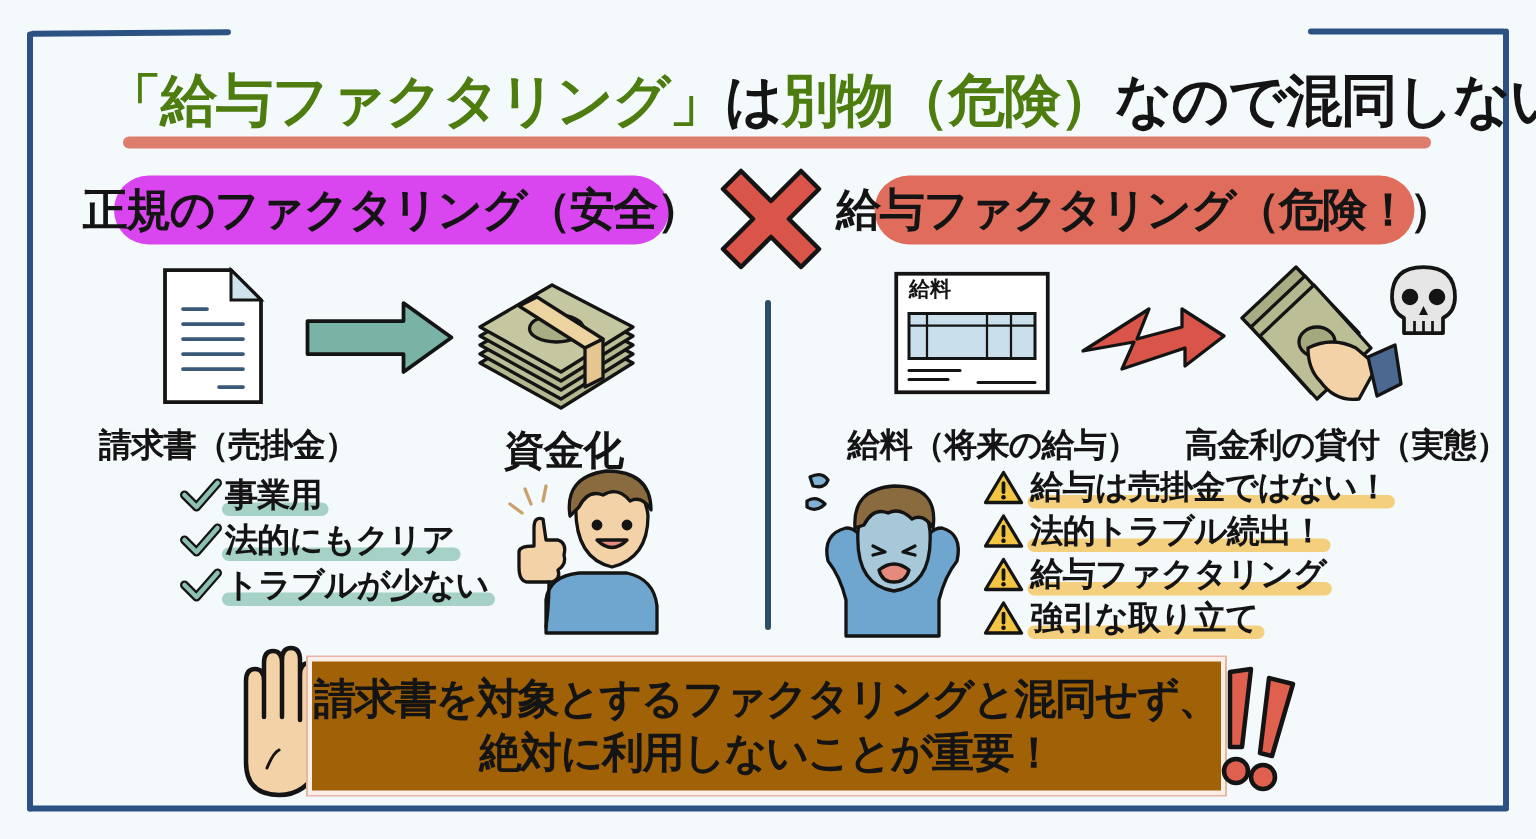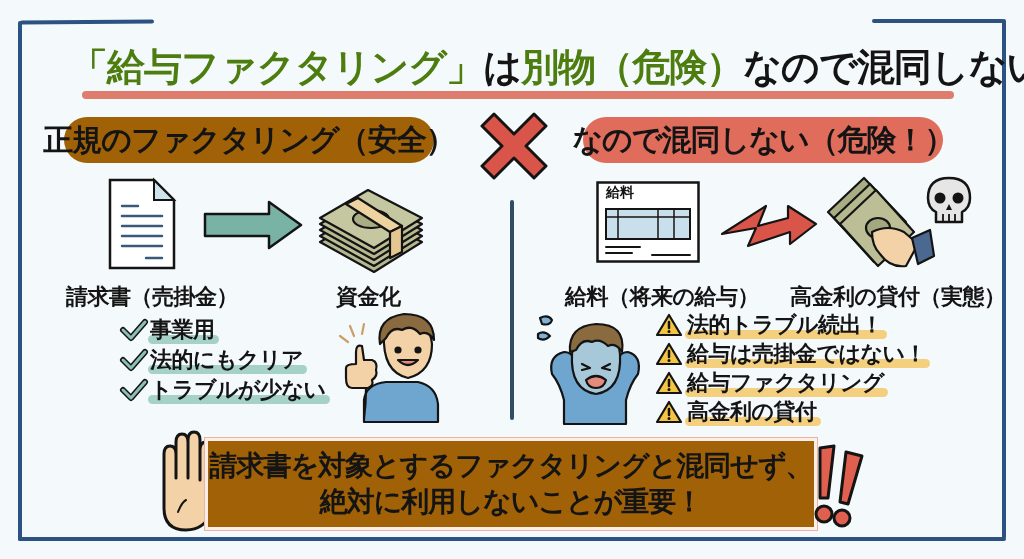--- a/index.html
+++ b/index.html
@@ -7,21 +7,21 @@
   body { font-family: "DejaVu Sans", "Liberation Sans", sans-serif; color: #141414; position: relative; }
 
   .frame-line { position: absolute; background: #2c5283; border-radius: 3px; }
 
   .title { position: absolute; left: 70px; top: 42px; width: 900px; text-align: center; font-weight: 700; font-size: 38px; letter-spacing: -1px; white-space: nowrap; }
   .title .red { color: #4d7c0f; }
   .title .black { color: #141414; }
   .title-underline { position: absolute; left: 82px; top: 91px; width: 872px; height: 8px; border-radius: 5px; background: #de7c6d; }
 
   .pill { position: absolute; height: 46px; border-radius: 24px; font-weight: 700; font-size: 30px; display: flex; align-items: center; justify-content: center; white-space: nowrap; letter-spacing: -1px; }
-  .pill.safe { left: 64px; top: 117px; width: 370px; background: #a16207; }
+  .pill.safe { left: 76px; top: 117px; width: 370px; background: #d946ef; }
   .pill.danger { left: 583px; top: 117px; width: 360px; background: #e06d5c; }
 
   .label { position: absolute; font-weight: 700; font-size: 20px; white-space: nowrap; letter-spacing: -0.5px; }
   .label .hl { position: absolute; left: -6px; right: -6px; bottom: -2px; height: 9px; border-radius: 5px; z-index: -1; }
   .hl-teal { background: #a6d1c7; }
   .hl-red { background: #eb9c90; }
 
   .checklist { position: absolute; left: 120px; top: 315px; }
   .check-item { display: flex; align-items: center; height: 30px; font-weight: 700; font-size: 22px; letter-spacing: -0.5px; }
   .check-item .txt { position: relative; z-index: 1; }
@@ -88,21 +88,21 @@
     <ellipse cx="55" cy="33" rx="18" ry="9" fill="#a9ad84"></ellipse>
     <path d="M30 18 L42 12 L86 40 L74 46 Z" fill="#edd3a0"></path>
     <path d="M74 46 L86 40 V66 L74 72 Z" fill="#e6c690"></path>
   </g>
 </svg>
 
 <div class="label" style="left:66px; top:282px; font-size:22px;">
   <span>請求書（売掛金）</span>
   <span class="hl hl-teal"></span>
 </div>
-<div class="label" style="left:336px; top:282px; font-size:22px;">
+<div class="label" style="left:336px; top:282px; font-size:27px;">
   <span>資金化</span>
   <span class="hl hl-teal"></span>
 </div>
 
 <div class="checklist">
   <div class="check-item">
     <svg class="check-icon" style="position:relative;" viewBox="0 0 28 22">
         <path d="M3 11 L11 19 L25 3" fill="none" stroke="#141414" stroke-width="6" stroke-linecap="round" stroke-linejoin="round"></path>
         <path d="M3 11 L11 19 L25 3" fill="none" stroke="#8cc0b4" stroke-width="3" stroke-linecap="round" stroke-linejoin="round"></path>
       </svg>
@@ -135,21 +135,21 @@
     <path d="M20 56 V44 Q20 36 26 38 L28 52 H36 Q42 54 40 62 Q42 68 36 72 Q38 78 32 80 H16 Q10 80 10 70 V60 Q10 56 20 56 Z" fill="#f4d2a8"></path>
     <path d="M30 80 Q30 96 28 110" fill="none"></path>
   </g>
   <g stroke="#caa06a" stroke-width="2.2" stroke-linecap="round">
     <line x1="4" y1="28" x2="12" y2="34"></line>
     <line x1="14" y1="18" x2="18" y2="28"></line>
     <line x1="28" y1="16" x2="26" y2="26"></line>
   </g>
 </svg>
 
-<div class="pill danger">なので混同しない（危険！）</div>
+<div class="pill danger">給与ファクタリング（危険！）</div>
 
 <svg style="left:596px; top:181px;" width="104" height="82" viewBox="0 0 104 82">
   <rect x="1.5" y="1.5" width="101" height="79" fill="#ffffff" stroke="#141414" stroke-width="2.5"></rect>
   <rect x="10" y="28" width="84" height="30" fill="#c9dfeb" stroke="#141414" stroke-width="2"></rect>
   <g stroke="#141414" stroke-width="1.5">
     <line x1="10" y1="36" x2="94" y2="36"></line>
     <line x1="22" y1="28" x2="22" y2="58"></line>
     <line x1="62" y1="28" x2="62" y2="58"></line>
     <line x1="78" y1="28" x2="78" y2="58"></line>
   </g>
@@ -210,45 +210,45 @@
   </g>
 </svg>
 
 <div class="warnlist">
   <div class="warn-item">
     <svg class="warn-icon" style="position:relative;" viewBox="0 0 28 24">
         <path d="M14 2 L26 22 H2 Z" fill="#f4c542" stroke="#141414" stroke-width="2.2" stroke-linejoin="round"></path>
         <line x1="14" y1="9" x2="14" y2="15" stroke="#141414" stroke-width="2.5" stroke-linecap="round"></line>
         <circle cx="14" cy="18.5" r="1.5" fill="#141414"></circle>
       </svg>
+    <span class="txt">給与は売掛金ではない！</span>
+  </div>
+  <div class="warn-item">
+    <svg class="warn-icon" style="position:relative;" viewBox="0 0 28 24">
+        <path d="M14 2 L26 22 H2 Z" fill="#f4c542" stroke="#141414" stroke-width="2.2" stroke-linejoin="round"></path>
+        <line x1="14" y1="9" x2="14" y2="15" stroke="#141414" stroke-width="2.5" stroke-linecap="round"></line>
+        <circle cx="14" cy="18.5" r="1.5" fill="#141414"></circle>
+      </svg>
     <span class="txt">法的トラブル続出！</span>
   </div>
   <div class="warn-item">
     <svg class="warn-icon" style="position:relative;" viewBox="0 0 28 24">
         <path d="M14 2 L26 22 H2 Z" fill="#f4c542" stroke="#141414" stroke-width="2.2" stroke-linejoin="round"></path>
         <line x1="14" y1="9" x2="14" y2="15" stroke="#141414" stroke-width="2.5" stroke-linecap="round"></line>
         <circle cx="14" cy="18.5" r="1.5" fill="#141414"></circle>
       </svg>
-    <span class="txt">給与は売掛金ではない！</span>
-  </div>
-  <div class="warn-item">
-    <svg class="warn-icon" style="position:relative;" viewBox="0 0 28 24">
-        <path d="M14 2 L26 22 H2 Z" fill="#f4c542" stroke="#141414" stroke-width="2.2" stroke-linejoin="round"></path>
-        <line x1="14" y1="9" x2="14" y2="15" stroke="#141414" stroke-width="2.5" stroke-linecap="round"></line>
-        <circle cx="14" cy="18.5" r="1.5" fill="#141414"></circle>
-      </svg>
     <span class="txt">給与ファクタリング</span>
   </div>
   <div class="warn-item">
     <svg class="warn-icon" style="position:relative;" viewBox="0 0 28 24">
         <path d="M14 2 L26 22 H2 Z" fill="#f4c542" stroke="#141414" stroke-width="2.2" stroke-linejoin="round"></path>
         <line x1="14" y1="9" x2="14" y2="15" stroke="#141414" stroke-width="2.5" stroke-linecap="round"></line>
         <circle cx="14" cy="18.5" r="1.5" fill="#141414"></circle>
       </svg>
-    <span class="txt">高金利の貸付</span>
+    <span class="txt">強引な取り立て</span>
   </div>
 </div>
 
 <svg style="left:152px; top:432px;" width="70" height="100" viewBox="0 0 70 100">
   <path d="M12 60 V22 Q12 14 18 14 Q24 14 24 22 V46 V10 Q24 2 30 2 Q36 2 36 10 V46 V8 Q36 0 42 0 Q48 0 48 8 V48 V18 Q48 10 54 10 Q60 10 60 18 V62 L66 52 Q70 46 70 54 Q66 70 60 80 Q52 98 34 98 Q12 98 12 76 Z" fill="#f4d2a8" stroke="#141414" stroke-width="3" stroke-linejoin="round"></path>
   <path d="M26 80 Q30 70 34 68" fill="none" stroke="#141414" stroke-width="2" stroke-linecap="round"></path>
 </svg>
 
 <div class="banner">
   <div>請求書を対象とするファクタリングと混同せず、</div>

